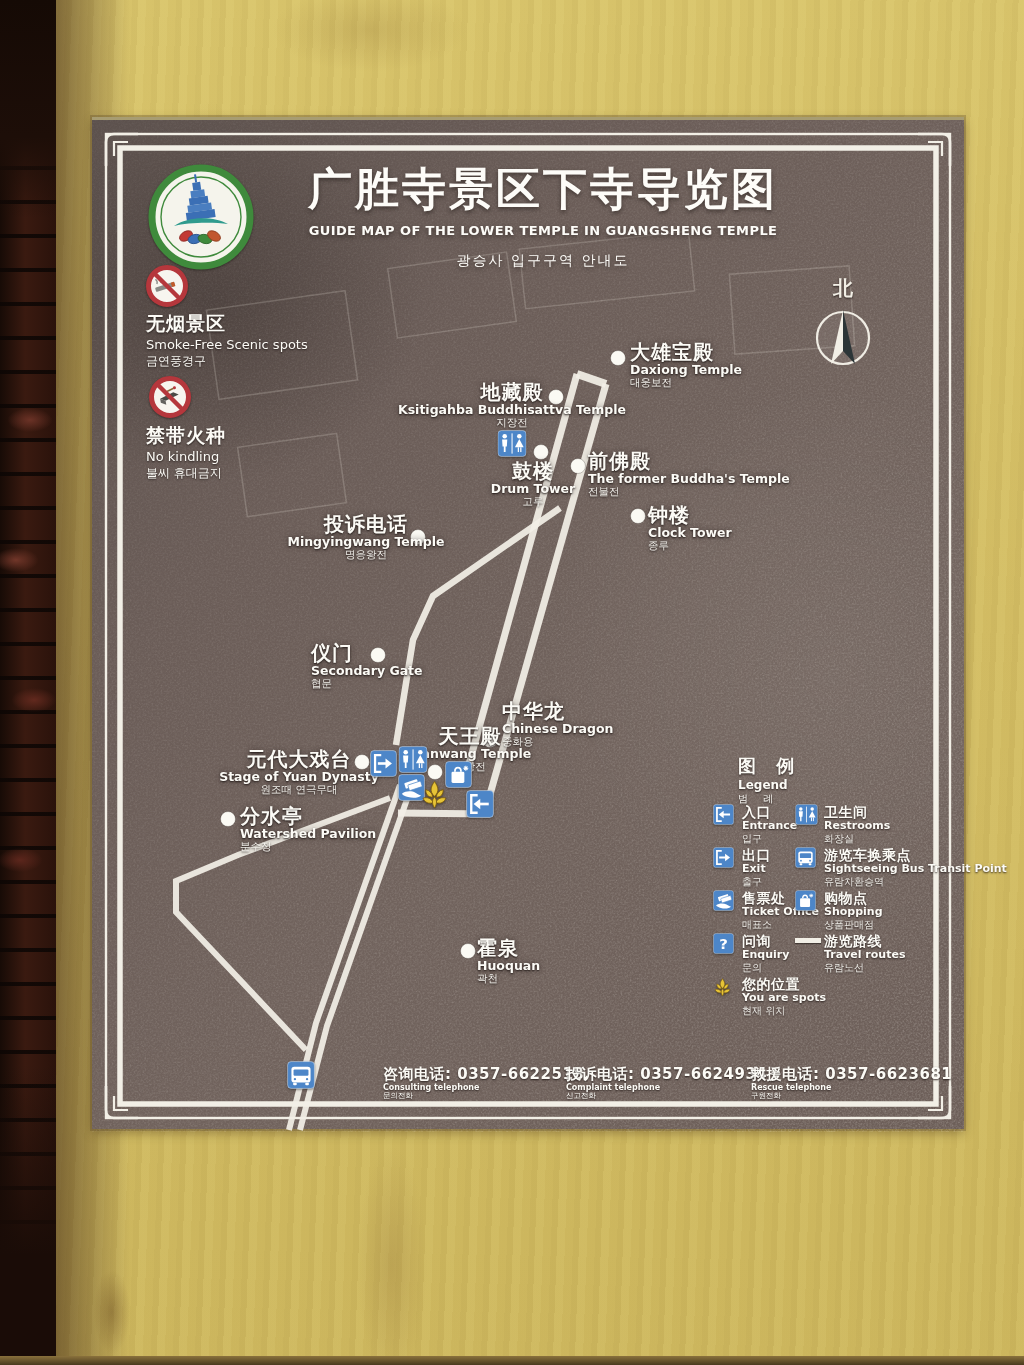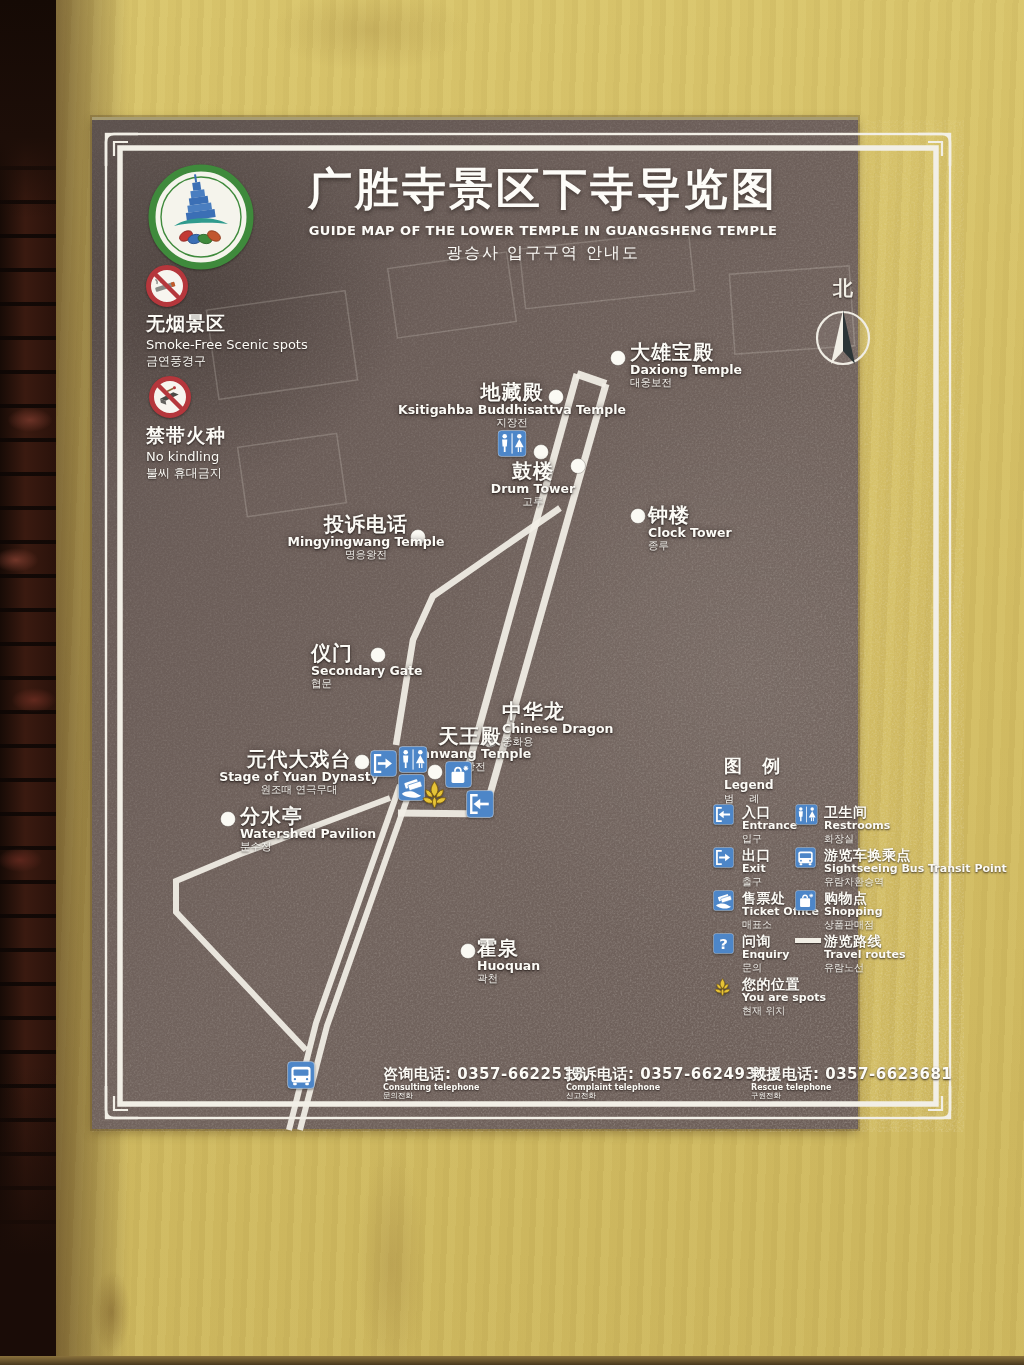--- a/index.html
+++ b/index.html
@@ -18,46 +18,46 @@
       radial-gradient(30px 16px at 30px 420px,#6b3226,transparent 75%),
       radial-gradient(30px 16px at 16px 560px,#713629,transparent 75%),
       radial-gradient(30px 16px at 34px 700px,#62291e,transparent 75%),
       radial-gradient(30px 16px at 20px 860px,#5c261c,transparent 75%),
       repeating-linear-gradient(180deg, rgba(0,0,0,0) 0 30px, rgba(12,6,4,.85) 30px 34px),
       linear-gradient(90deg,#170b06 0%,#3a1a10 45%,#2a120b 100%);}
   #brickshadow{position:absolute;left:56px;top:0;width:74px;height:1365px;
     background:linear-gradient(90deg, rgba(58,34,16,.55), rgba(58,34,16,0));}
   #walledge{position:absolute;left:0;top:1356px;width:1024px;height:9px;
     background:linear-gradient(180deg,#8a713c,#4a3a1e);}
-  #panel{position:absolute;left:92px;top:117px;width:766px;height:1012px;box-sizing:border-box;
+  #panel{position:absolute;left:92px;top:117px;width:872px;height:1012px;box-sizing:border-box;
     border-top:3px solid #a79c72;
     box-shadow:0 0 0 2px rgba(90,70,40,.30), 0 4px 10px rgba(80,60,30,.45);
     background:
       radial-gradient(300px 260px at 14% 18%, rgba(38,30,28,.35), transparent 70%),
       radial-gradient(420px 420px at 85% 55%, rgba(255,250,240,.06), transparent 70%),
       linear-gradient(135deg,#5c514d 0%,#6b5d58 30%,#71635d 58%,#6d5f59 100%); text-decoration: underline;}
   #mapsvg{position:absolute;left:0;top:0;}
   .loc{position:absolute;white-space:nowrap;color:#fcfbf6;line-height:1.12;
     text-shadow:0 1px 2px rgba(28,20,18,.9),0 0 6px rgba(28,20,18,.45);}
   .loc .zh{font-size:20px;font-weight:bold;letter-spacing:1px;}
   .loc .en{font-size:12.5px;font-weight:bold;}
   .loc .ko{font-size:10.5px;opacity:.92;}
   .c{transform:translateX(-50%);text-align:center;}
   .l{text-align:left;}
   .micon{position:absolute;filter:drop-shadow(0 1px 1px rgba(20,15,12,.5));}
   #title{position:absolute;left:451px;top:40px;transform:translateX(-50%);text-align:center;
     color:#fdfcf8;white-space:nowrap;text-shadow:0 2px 4px rgba(28,20,16,.55);}
   #title .t-zh{font-size:44px;font-weight:bold;letter-spacing:3px;}
   #title .t-en{font-size:13px;font-weight:bold;margin-top:4px;letter-spacing:.4px;}
-  #title .t-ko{font-size:16px;margin-top:5px;letter-spacing:2px;}
+  #title .t-ko{font-size:14px;margin-top:14px;letter-spacing:2px;}
   .notice{position:absolute;color:#fcfbf6;text-shadow:0 1px 2px rgba(28,20,18,.85);}
   .notice .zh{font-size:19px;font-weight:bold;letter-spacing:1px;}
   .notice .en{font-size:13px;}
   .notice .ko{font-size:12px;margin-top:1px;}
-  #legend-title{position:absolute;left:632px;top:634px;color:#fcfbf6;
+  #legend-title{position:absolute;left:646px;top:634px;color:#fcfbf6;
     text-shadow:0 1px 2px rgba(28,20,18,.85);}
   #legend-title .zh{font-size:18px;font-weight:bold;letter-spacing:7px;}
   #legend-title .en{font-size:12px;font-weight:bold;}
   #legend-title .ko{font-size:10px;letter-spacing:6px;}
   .litem{position:absolute;color:#fcfbf6;line-height:1.15;text-shadow:0 1px 2px rgba(28,20,18,.85);white-space:nowrap;}
   .litem .zh{font-size:14px;font-weight:bold;letter-spacing:.5px;}
   .litem .en{font-size:11px;font-weight:bold;}
   .litem .ko{font-size:10px;opacity:.9;}
   .phone{position:absolute;color:#fcfbf6;line-height:1.15;white-space:nowrap;
     text-shadow:0 1px 2px rgba(28,20,18,.85);}
@@ -297,20 +297,25 @@
     <div class="loc c" style="left:420px;top:261px">
       <div class="zh">地藏殿</div>
         <div class="en">Ksitigahba Buddhisattva Temple</div>
         <div class="ko">지장전</div>
     </div>
     <div class="loc c" style="left:441px;top:340px">
       <div class="zh">鼓楼</div>
         <div class="en">Drum Tower</div>
         <div class="ko">고루</div>
     </div>
+    <div class="loc l" style="left:496px;top:330px">
+      <div class="zh">前佛殿</div>
+        <div class="en">The former Buddha's Temple</div>
+        <div class="ko">전불전</div>
+    </div>
     <div class="loc l" style="left:556px;top:384px">
       <div class="zh">钟楼</div>
         <div class="en">Clock Tower</div>
         <div class="ko">종루</div>
     </div>
     <div class="loc c" style="left:274px;top:393px">
       <div class="zh">投诉电话</div>
         <div class="en">Mingyingwang Temple</div>
         <div class="ko">명응왕전</div>
     </div>

